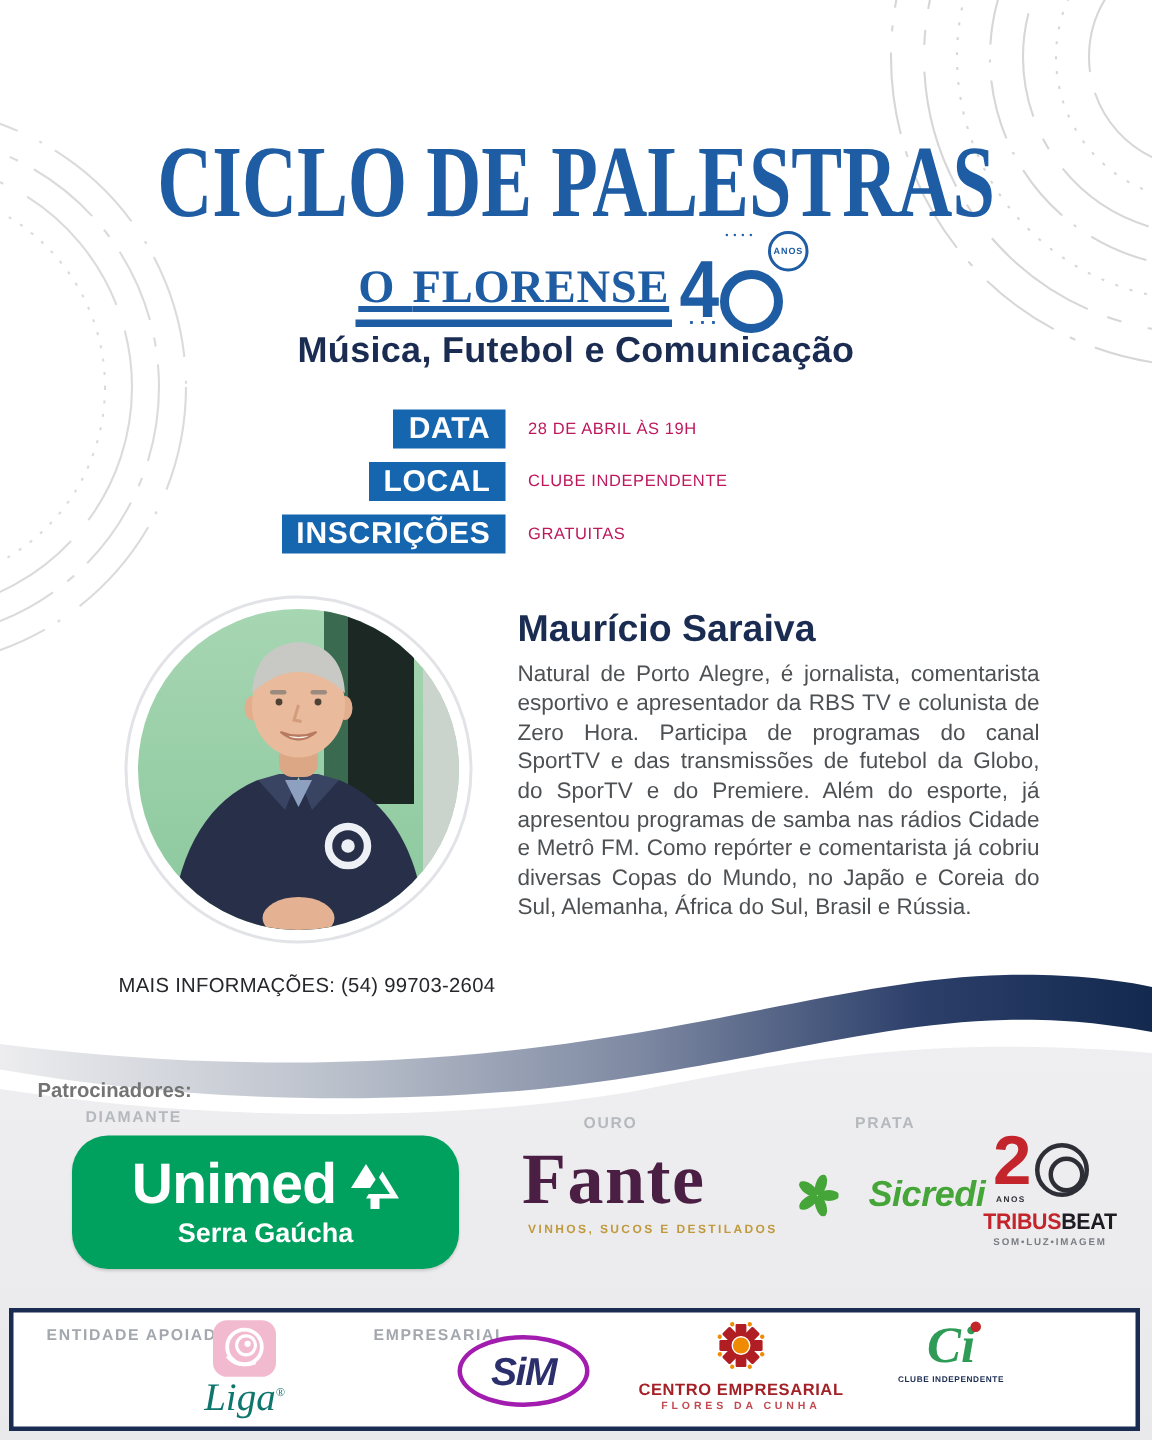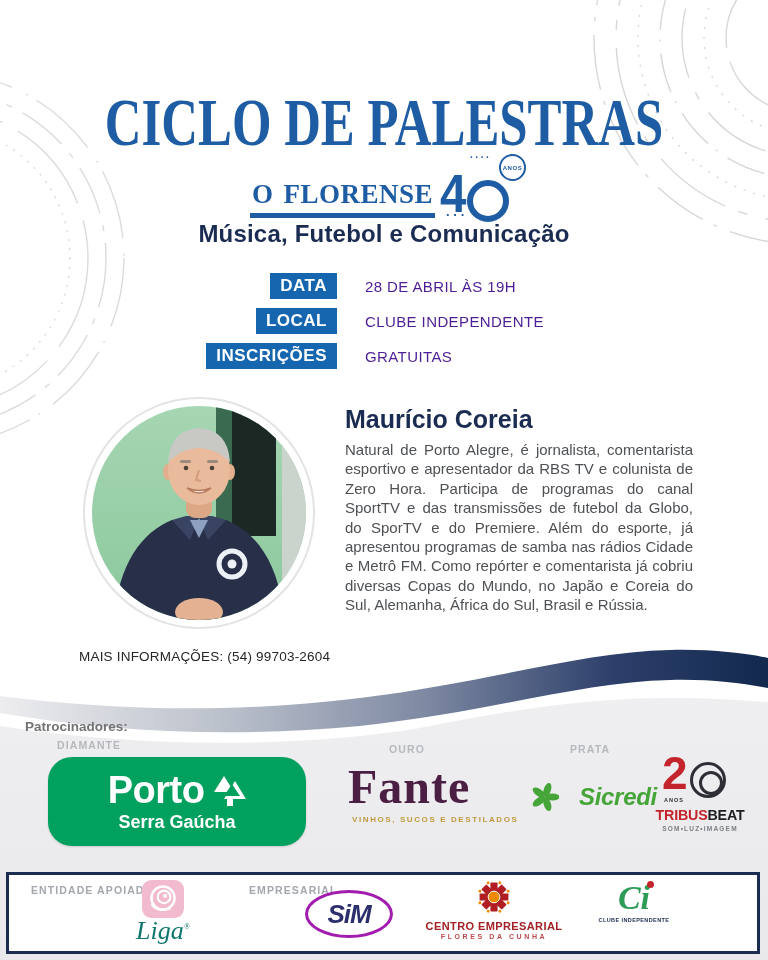--- a/index.html
+++ b/index.html
@@ -12,45 +12,45 @@
 
   
   .title{position:absolute;top:84px;left:0;width:768px;text-align:center;z-index:2;
          font-family:"Liberation Serif",serif;font-weight:700;font-size:62px;color:#1E5CA3;
          white-space:nowrap;transform:scale(.82,1.1);transform-origin:50% 10%;}
 
   
   .logo-row{position:absolute;top:160px;left:0;width:768px;display:flex;justify-content:center;
             align-items:flex-end;z-index:2;}
   .logo-word{font-family:"Liberation Serif",serif;font-weight:700;color:#1E5CA3;
-             font-variant:small-caps;font-size:38px;line-height:.88;letter-spacing:.5px;
-             border-bottom:5px solid #1E5CA3;padding:0 2px 6px 2px;text-transform:lowercase;}
+             font-variant:small-caps;font-size:44px;line-height:.88;letter-spacing:.5px;
+             border-bottom:5px solid #1E5CA3;padding:0 2px 6px 2px;text-transform:lowercase;text-decoration:underline;}
   .logo-40{position:relative;width:78px;height:58px;margin-left:5px;}
   .logo-40 .four{position:absolute;left:0;bottom:-6px;font-weight:800;font-size:54px;color:#1E5CA3;
                  font-family:"Liberation Sans",sans-serif;transform:scaleX(.88);transform-origin:left bottom;}
   .logo-40 .zero{position:absolute;left:27px;bottom:-4px;width:42px;height:42px;border:6px solid #1E5CA3;
                  border-radius:50%;background:transparent;}
   .logo-40 .anos-bubble{position:absolute;right:-8px;top:-6px;width:27px;height:27px;border-radius:50%;
                  border:2px solid #1E5CA3;background:#fff;display:flex;align-items:center;justify-content:center;
                  font-size:6px;font-weight:700;letter-spacing:.6px;color:#1E5CA3;z-index:3;}
   .logo-40 .dots-b{position:absolute;left:6px;bottom:-4px;font-size:13px;font-weight:700;color:#1E5CA3;
                  letter-spacing:3px;}
   .logo-40 .dots-t{position:absolute;left:30px;top:-8px;font-size:10px;font-weight:700;color:#1E5CA3;
                  letter-spacing:2px;}
 
   .subtitle{position:absolute;top:220px;left:0;width:768px;text-align:center;z-index:2;
             font-size:24px;font-weight:800;color:#1B2C52;letter-spacing:.2px;}
 
   
   .info-block{position:absolute;top:273px;left:205px;width:460px;z-index:2;}
   .info-row{display:flex;align-items:center;margin-bottom:9px;}
   .badge-col{width:132px;display:flex;justify-content:flex-end;}
-  .badge{background:#1565AF;color:#fff;font-weight:700;font-size:17px;line-height:26px;
+  .badge{background:#1565AF;color:#fff;font-weight:700;font-size:20px;line-height:26px;
          padding:0 10px;letter-spacing:.5px;}
-  .info-value{margin-left:28px;font-size:15px;color:#4c1d95;letter-spacing:.4px;white-space:nowrap;}
+  .info-value{margin-left:15px;font-size:11px;color:#be185d;letter-spacing:.4px;white-space:nowrap;}
 
   
   .photo-ring{position:absolute;left:83px;top:397px;width:232px;height:232px;border-radius:50%;
               border:2px solid #E2E3E6;background:#fff;padding:7px;z-index:2;}
   .photo-clip{width:100%;height:100%;border-radius:50%;overflow:hidden;}
   .speaker-name{position:absolute;left:345px;top:405px;font-size:25px;font-weight:800;color:#1B2C52;z-index:2;}
   .speaker-bio{position:absolute;left:345px;top:440px;width:348px;font-size:15px;line-height:19.4px;
                color:#4E5154;text-align:justify;z-index:2;}
 
   .contact{position:absolute;left:79px;top:649px;font-size:13.5px;color:#26272B;letter-spacing:.2px;z-index:3;}
@@ -202,21 +202,21 @@
         <circle cx="120" cy="62" r="2.3" fill="#4E4136"></circle>
         <path d="M107,64 L104,74 L109,75" fill="none" stroke="#D49B7C" stroke-width="2"></path>
         <path d="M95,82 Q107,92 119,82 Q107,87 95,82 Z" fill="#F6F3EE" stroke="#B97B5F" stroke-width="1.5"></path>
         <circle cx="140" cy="158" r="13" fill="none" stroke="#EDF1F6" stroke-width="5"></circle>
         <circle cx="140" cy="158" r="4.5" fill="#EDF1F6"></circle>
         <ellipse cx="107" cy="206" rx="24" ry="14" fill="#E4B292"></ellipse>
       </svg>
     </div>
   </div>
 
-  <div class="speaker-name">Maurício Coreia</div>
+  <div class="speaker-name">Maurício Saraiva</div>
   <div class="speaker-bio">Natural de Porto Alegre, é jornalista, comentarista esportivo e apresentador da RBS TV e colunista de Zero Hora. Participa de programas do canal SportTV e das transmissões de futebol da Globo, do SporTV e do Premiere. Além do esporte, já apresentou programas de samba nas rádios Cidade e Metrô FM. Como repórter e comentarista já cobriu diversas Copas do Mundo, no Japão e Coreia do Sul, Alemanha, África do Sul, Brasil e Rússia.</div>
 
   <div class="contact">MAIS INFORMAÇÕES: (54) 99703-2604</div>
 
   <div class="gray-panel"></div>
   <svg class="wave" viewBox="0 0 768 120" preserveAspectRatio="none">
     <defs>
       <linearGradient id="bandG" x1="0" y1="0" x2="1" y2="0">
         <stop offset="0" stop-color="#EDEDEF"></stop>
         <stop offset="0.3" stop-color="#B9BFCA"></stop>
@@ -230,21 +230,21 @@
              L768,48 C740,43 710,39 670,40 C580,42 490,72 360,86 C230,98 110,92 0,73 Z" fill="url(#bandG)"></path>
   </svg>
 
   <div class="sp-heading">Patrocinadores:</div>
   <div class="tier diamante">DIAMANTE</div>
   <div class="tier ouro">OURO</div>
   <div class="tier prata">PRATA</div>
 
   <div class="unimed-card">
     <div class="unimed-top">
-      <span class="unimed-name">Porto</span>
+      <span class="unimed-name">Unimed</span>
       <svg width="34" height="32" viewBox="0 0 34 32">
         <polygon points="12,2 22,18 2,18" fill="#fff"></polygon>
         <polygon points="23,7 34,25 12,25" fill="#fff"></polygon>
         <polygon points="20,10 28,22 12,22" fill="#00A05E"></polygon>
         <rect x="15" y="24" width="6" height="8" fill="#fff"></rect>
       </svg>
     </div>
     <div class="unimed-sub">Serra Gaúcha</div>
   </div>
 

